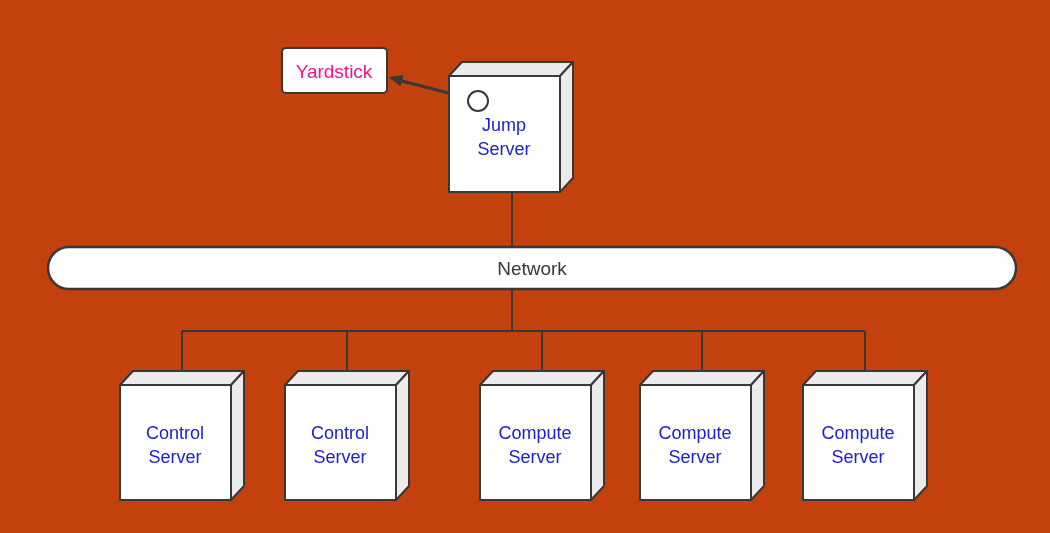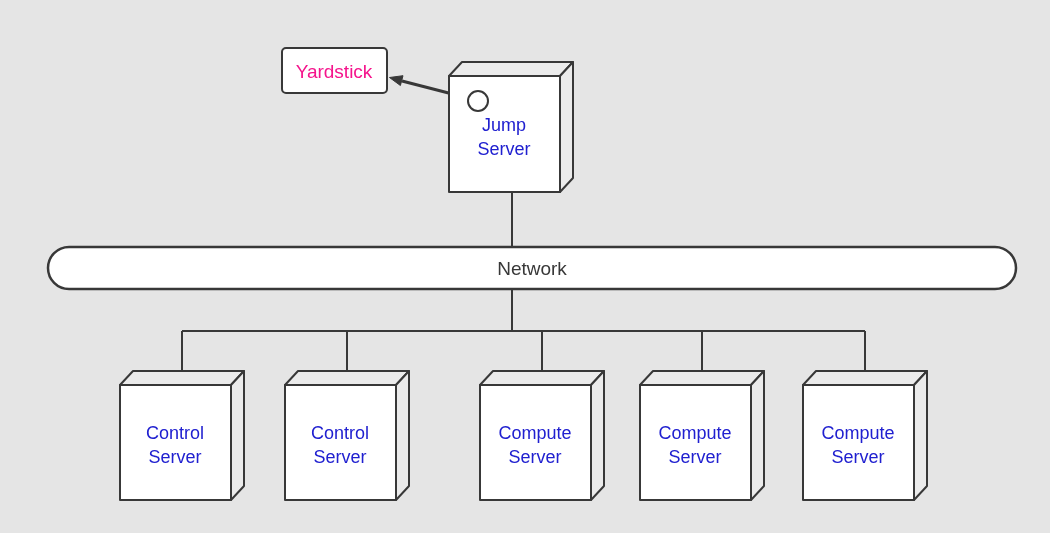--- a/index.html
+++ b/index.html
@@ -4,21 +4,21 @@
 <style>
   html, body {
     margin: 0;
     padding: 0;
     background: #000000;
   }
   .stage {
     position: relative;
     width: 1050px;
     height: 533px;
-    background: #e5e5e5;
+    background: #c2410c;
     overflow: hidden;
     font-family: "Liberation Sans", sans-serif;
   }
   svg { display: block; }
   .front {
     fill: #ffffff;
     stroke: #383838;
     stroke-width: 2;
     stroke-linejoin: round;
   }

